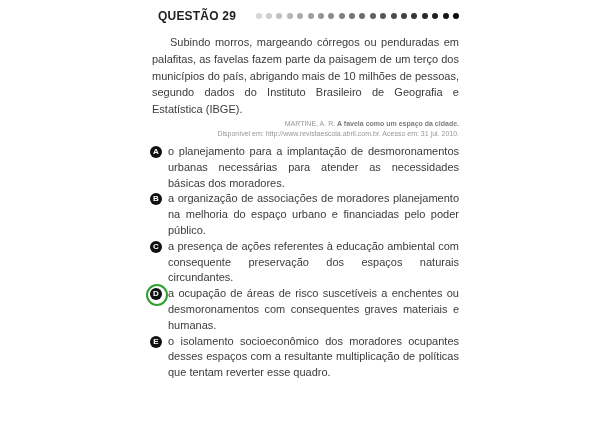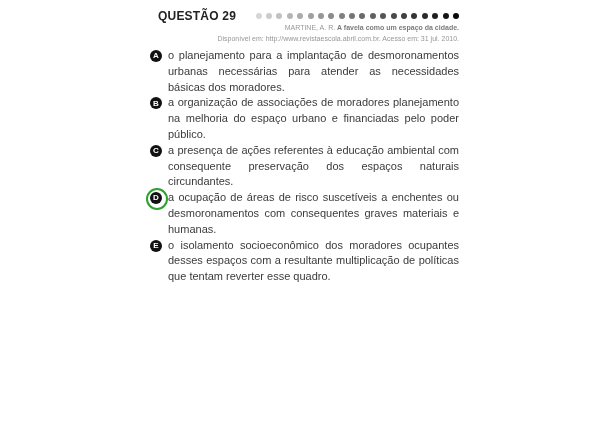--- a/index.html
+++ b/index.html
@@ -99,20 +99,21 @@
           <span class="dot" style="background: rgb(74, 74, 74);"></span>
           <span class="dot" style="background: rgb(64, 64, 64);"></span>
           <span class="dot" style="background: rgb(53, 53, 53);"></span>
           <span class="dot" style="background: rgb(42, 42, 42);"></span>
           <span class="dot" style="background: rgb(31, 31, 31);"></span>
           <span class="dot" style="background: rgb(21, 21, 21);"></span>
           <span class="dot" style="background: rgb(10, 10, 10);"></span>
         </span>
     </div>
 
+    <div class="passage">Subindo morros, margeando córregos ou penduradas em palafitas, as favelas fazem parte da paisagem de um terço dos municípios do país, abrigando mais de 10 milhões de pessoas, segundo dados do Instituto Brasileiro de Geografia e Estatística (IBGE).</div>
 
     <div class="citation">
       <div><span>MARTINE, A. R. </span><span class="cite-title">A favela como um espaço da cidade.</span></div>
       <div>Disponível em: http://www.revistaescola.abril.com.br. Acesso em: 31 jul. 2010.</div>
     </div>
 
 
     <div class="options">
   <div class="option">
     <span class="badge-wrap">

